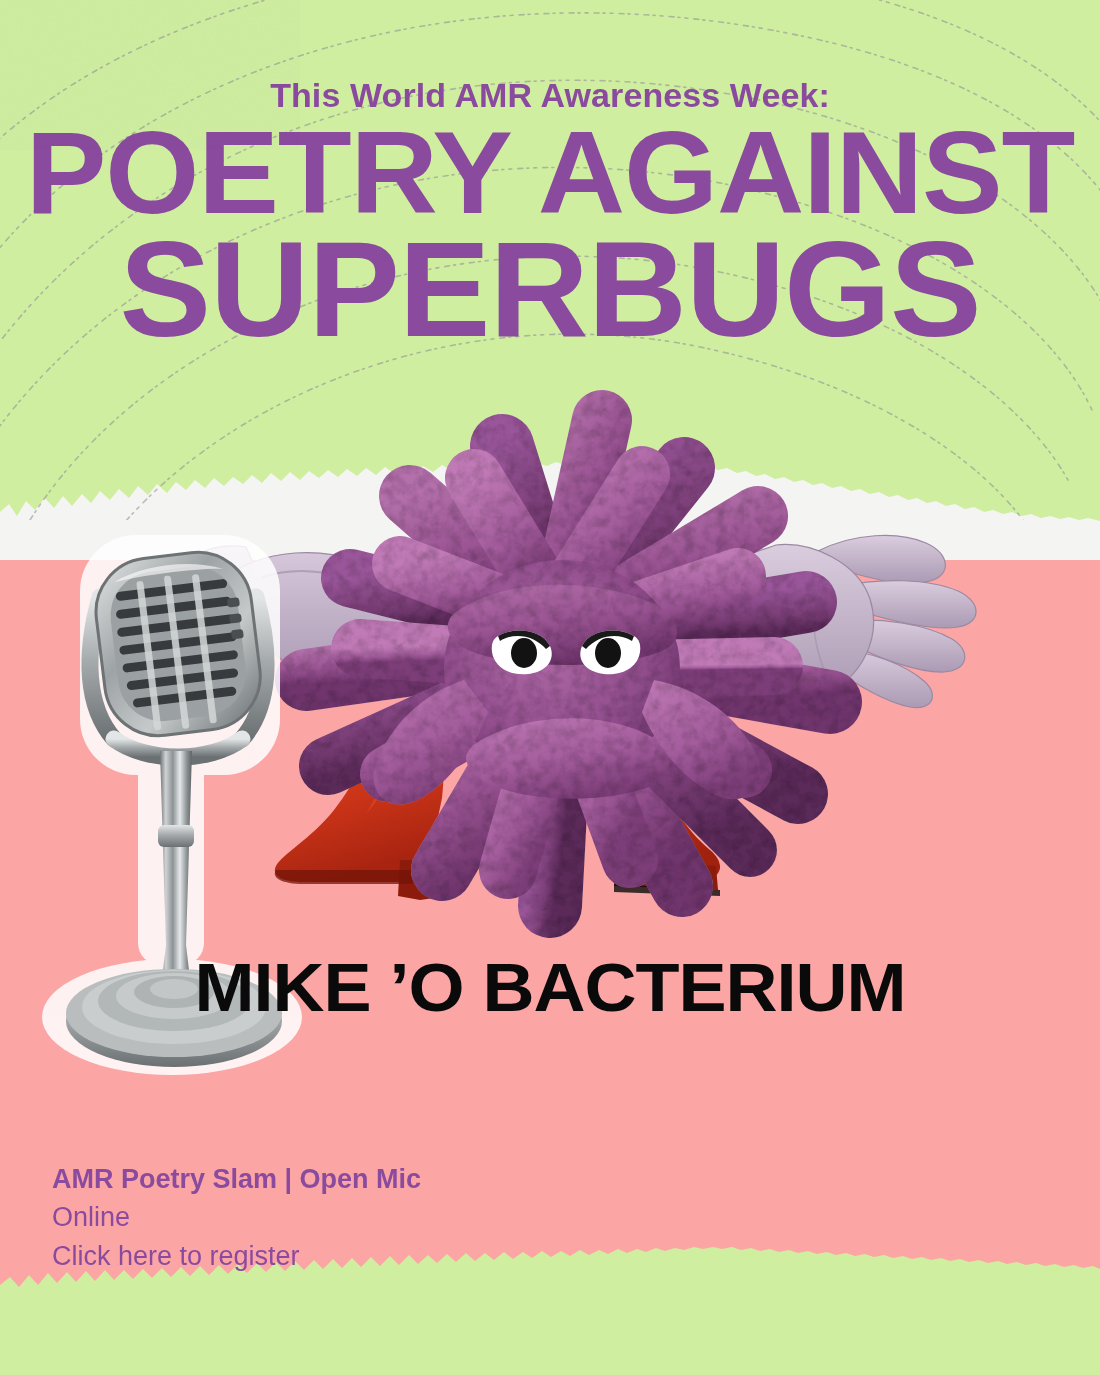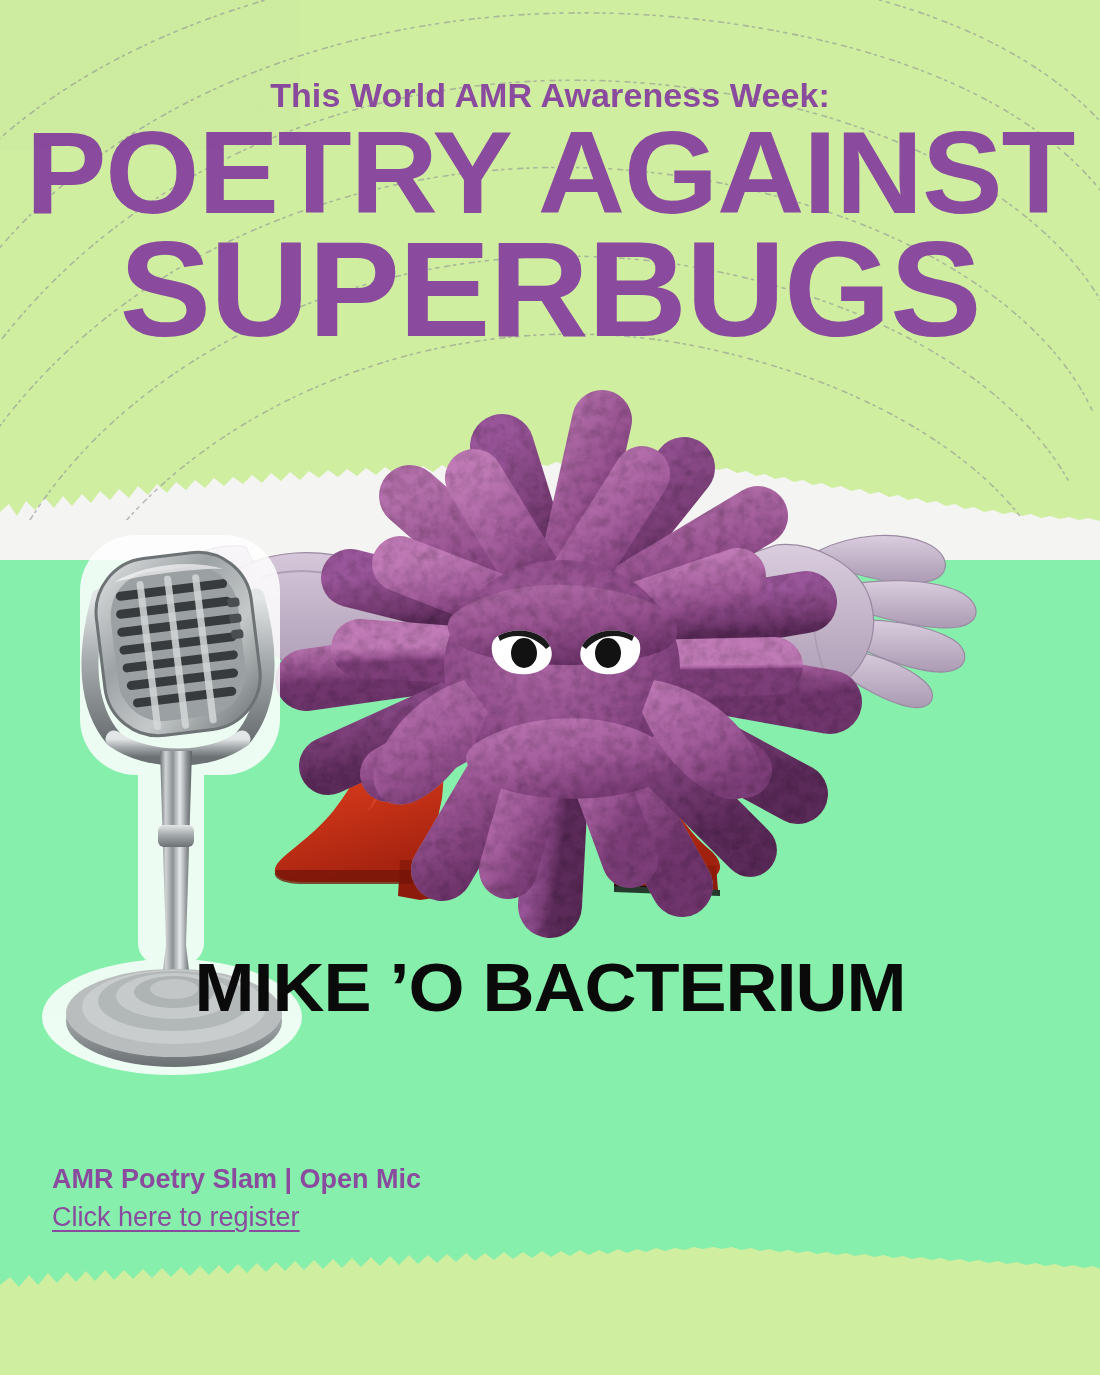--- a/index.html
+++ b/index.html
@@ -2,21 +2,21 @@
 <html><head>
 <meta charset="utf-8">
 <style>
   html,body{margin:0;padding:0;background:#555;}
   *{box-sizing:border-box;}
 
   .poster{
     position:relative;
     width:1100px;height:1375px;
     overflow:hidden;
-    background:#86efac;
+    background:#fca5a5;
     font-family:"Liberation Sans", sans-serif;
   }
 
   
   .grain{
     position:absolute;inset:0;z-index:60;pointer-events:none;
     opacity:.5;mix-blend-mode:multiply;
   }
 
   
@@ -88,21 +88,21 @@
   .footer{
     position:absolute;z-index:30;left:0;top:1160px;width:948px;height:140px;
     padding:0 52px;display:flex;justify-content:space-between;align-items:flex-start;
   }
   .f-left,.f-right{color:#8a4a9e;}
   .f-right{text-align:right;}
   .f-strong{font-size:27px;font-weight:700;line-height:1.42;white-space:nowrap;}
   .f-reg{font-size:27px;font-weight:400;line-height:1.42;white-space:nowrap;}
   .f-link{
     font-size:27px;font-weight:400;line-height:1.42;white-space:nowrap;
-    text-decoration:underline;text-underline-offset:4px;cursor:pointer;color:#8a4a9e;
+    text-underline-offset:4px;cursor:pointer;color:#8a4a9e;
   }
 </style>
 </head>
 <body>
 
 <div class="poster">
 
   <div class="green-top">
     <div class="fill"></div>
     <svg viewBox="0 0 1100 140" preserveAspectRatio="none">
@@ -401,20 +401,21 @@
 
   <div class="kicker">This World AMR Awareness Week:</div>
   <div class="title-l1">POETRY AGAINST</div>
   <div class="title-l2">SUPERBUGS</div>
 
   <div class="charname">MIKE ’O BACTERIUM</div>
 
   <div class="footer">
     <div class="f-left">
       <div class="f-strong">AMR Poetry Slam | Open Mic</div>
+      <div class="f-reg">Online</div>
       <a class="f-link">Click here to register</a>
     </div>
   </div>
 
   <svg class="grain">
     <filter id="grainf">
       <feTurbulence type="fractalNoise" baseFrequency="0.85" numOctaves="3" stitchTiles="stitch"></feTurbulence>
       <feColorMatrix type="saturate" values="0"></feColorMatrix>
       <feComponentTransfer>
           <feFuncA type="linear" slope="0.14"></feFuncA>

